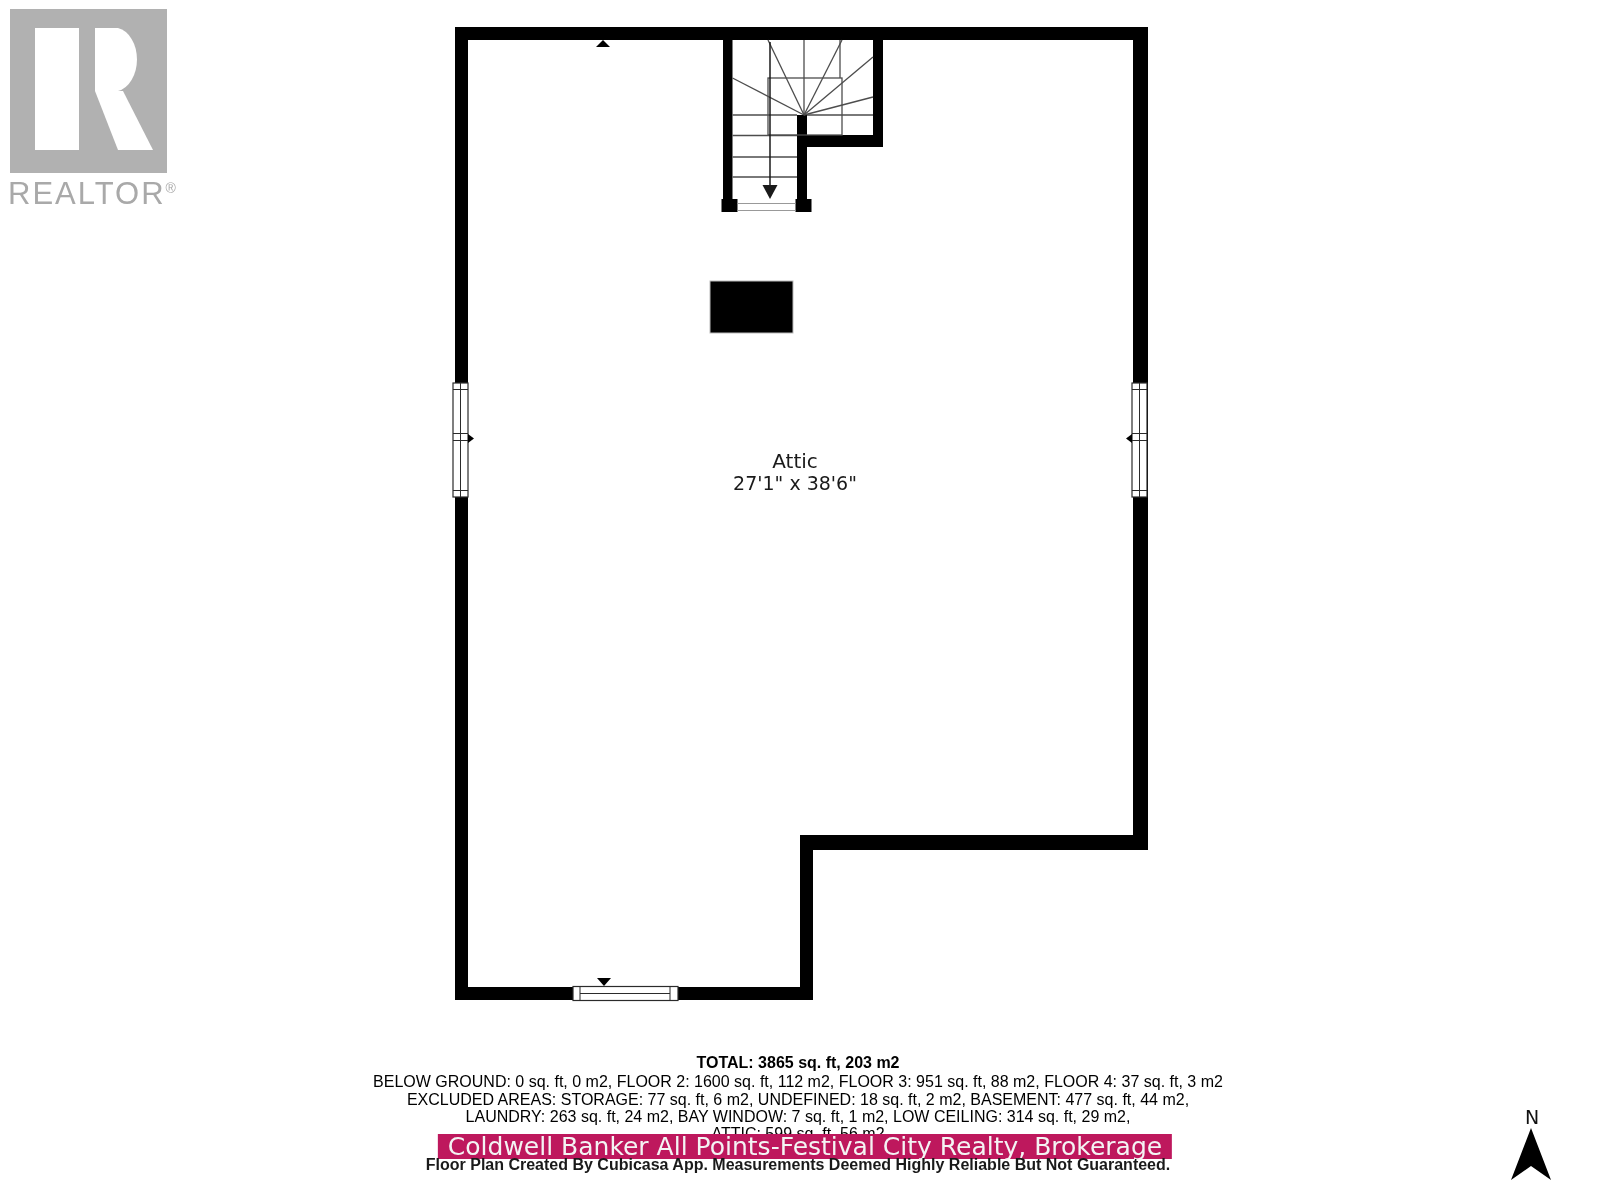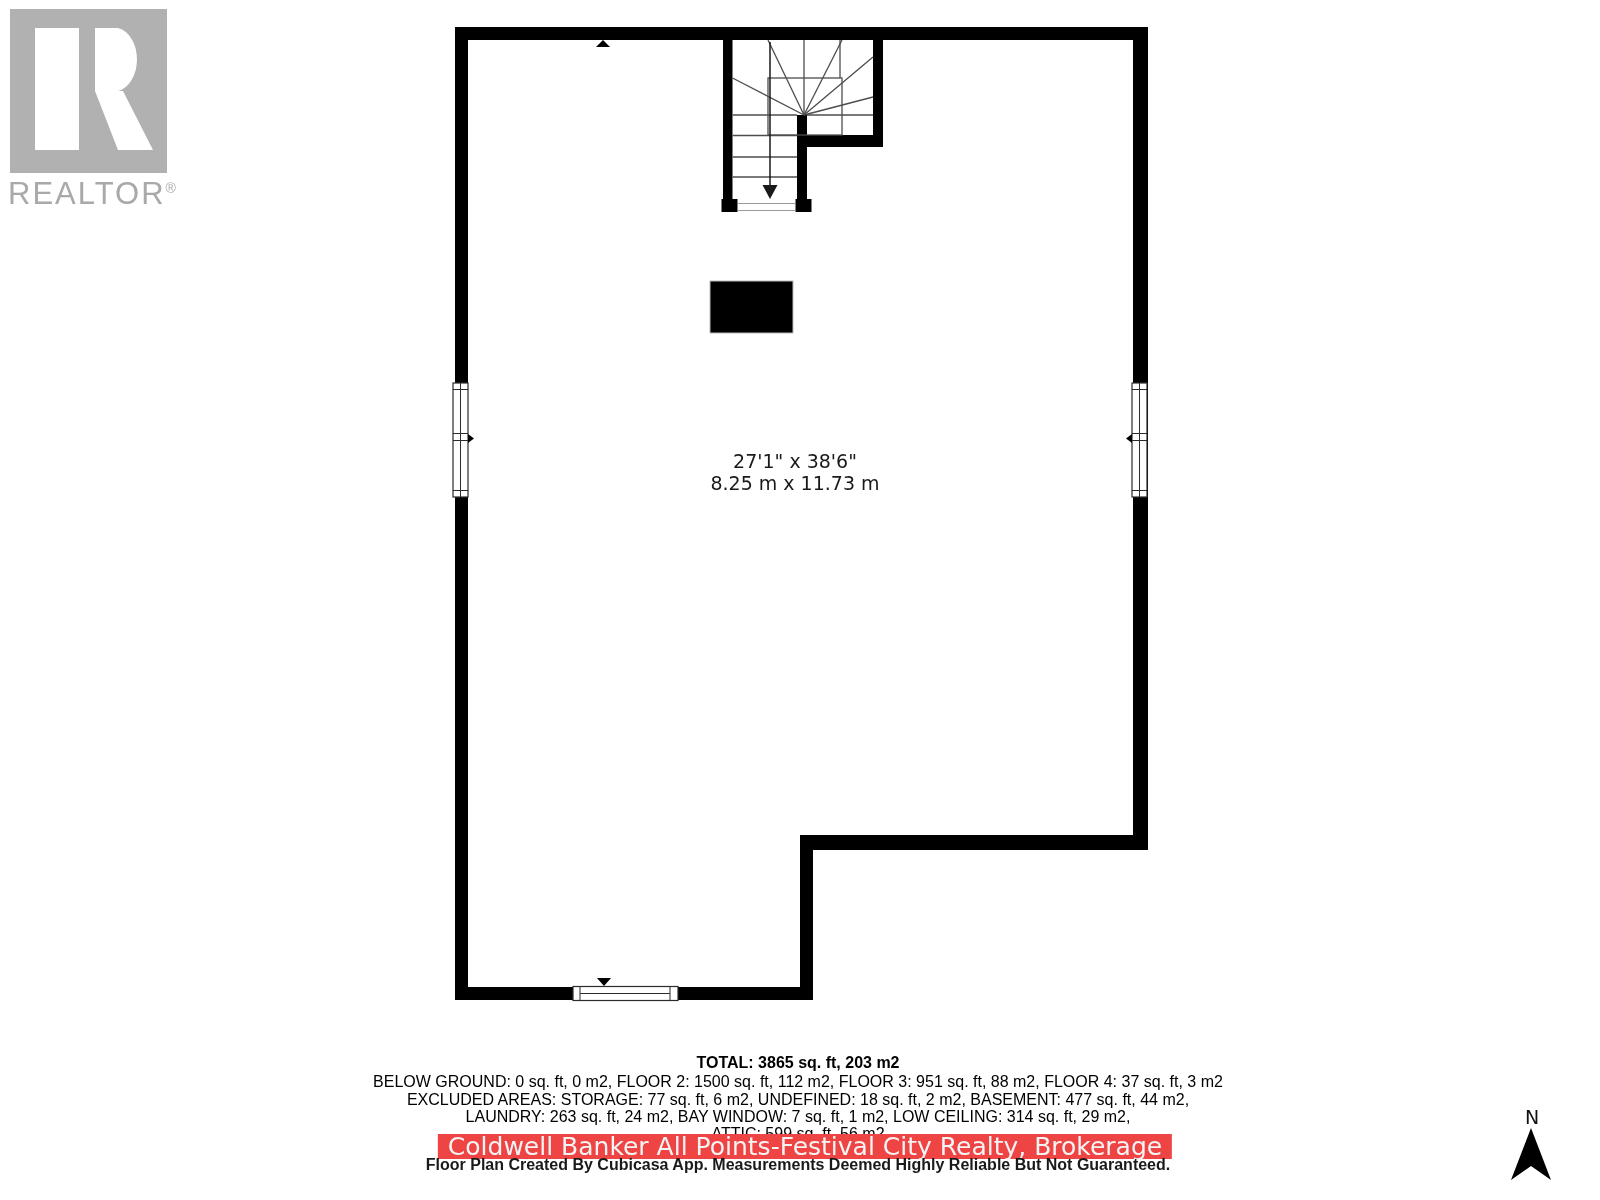--- a/index.html
+++ b/index.html
@@ -25,21 +25,21 @@
   
   .sumline{left:0;width:1596px;text-align:center;font-size:16px;line-height:18px;color:#000;}
   #total-line{top:1054px;font-weight:bold;}
   #sum-1{top:1073px;}
   #sum-2{top:1091px;}
   #sum-3{top:1108px;}
   #sum-4{top:1125px;}
 
   
   #watermark{left:805px;top:1134px;transform:translateX(-50%);
-             background:#ef4444;color:#f4f4f4;font-size:25px;line-height:25px;
+             background:#be185d;color:#f4f4f4;font-size:25px;line-height:25px;
              padding:0 10px;white-space:nowrap;font-family:"DejaVu Sans",sans-serif;}
 
   
   #disclaimer{left:0;top:1156px;width:1596px;text-align:center;
               font-size:16px;font-weight:700;color:#1a1a1a;}
 
   
   #compass-label{left:1516px;top:1106px;width:32px;text-align:center;
                  font-size:19px;color:#111;font-family:"DejaVu Sans",sans-serif;}
 </style>
@@ -126,26 +126,26 @@
       <rect x="573" y="986.5" width="105" height="14" fill="#ffffff" stroke="#2b2b2b" stroke-width="1.2"></rect>
       <line x1="580" y1="986.5" x2="580" y2="1000.5" stroke="#2b2b2b" stroke-width="1"></line>
       <line x1="670" y1="986.5" x2="670" y2="1000.5" stroke="#2b2b2b" stroke-width="1"></line>
       <line x1="580" y1="993.5" x2="670" y2="993.5" stroke="#2b2b2b" stroke-width="1"></line>
     </g>
 
     <polygon points="1531,1128 1551,1180 1531,1166 1511,1180" fill="#000000"></polygon>
   </svg>
 
   <div id="room-label" class="abs">
+    <div class="rname">Attic</div>
     <div class="rdim">27'1" x 38'6"</div>
-    <div class="rdim">8.25 m x 11.73 m</div>
   </div>
 
   <div id="total-line" class="abs sumline">TOTAL: 3865 sq. ft, 203 m2</div>
-  <div id="sum-1" class="abs sumline">BELOW GROUND: 0 sq. ft, 0 m2, FLOOR 2: 1500 sq. ft, 112 m2, FLOOR 3: 951 sq. ft, 88 m2, FLOOR 4: 37 sq. ft, 3 m2</div>
+  <div id="sum-1" class="abs sumline">BELOW GROUND: 0 sq. ft, 0 m2, FLOOR 2: 1600 sq. ft, 112 m2, FLOOR 3: 951 sq. ft, 88 m2, FLOOR 4: 37 sq. ft, 3 m2</div>
   <div id="sum-2" class="abs sumline">EXCLUDED AREAS: STORAGE: 77 sq. ft, 6 m2, UNDEFINED: 18 sq. ft, 2 m2, BASEMENT: 477 sq. ft, 44 m2,</div>
   <div id="sum-3" class="abs sumline">LAUNDRY: 263 sq. ft, 24 m2, BAY WINDOW: 7 sq. ft, 1 m2, LOW CEILING: 314 sq. ft, 29 m2,</div>
   <div id="sum-4" class="abs sumline">ATTIC: 599 sq. ft, 56 m2</div>
 
   <div id="watermark" class="abs">Coldwell Banker All Points-Festival City Realty, Brokerage</div>
 
   <div id="disclaimer" class="abs">Floor Plan Created By Cubicasa App. Measurements Deemed Highly Reliable But Not Guaranteed.</div>
 
   <div id="compass-label" class="abs">N</div>
 

